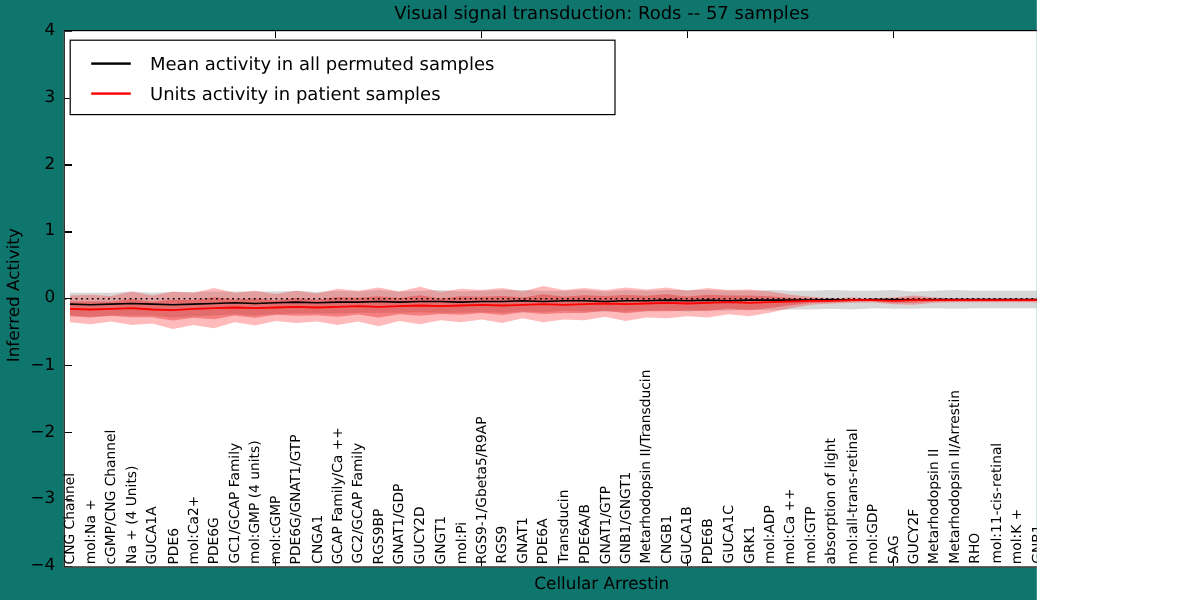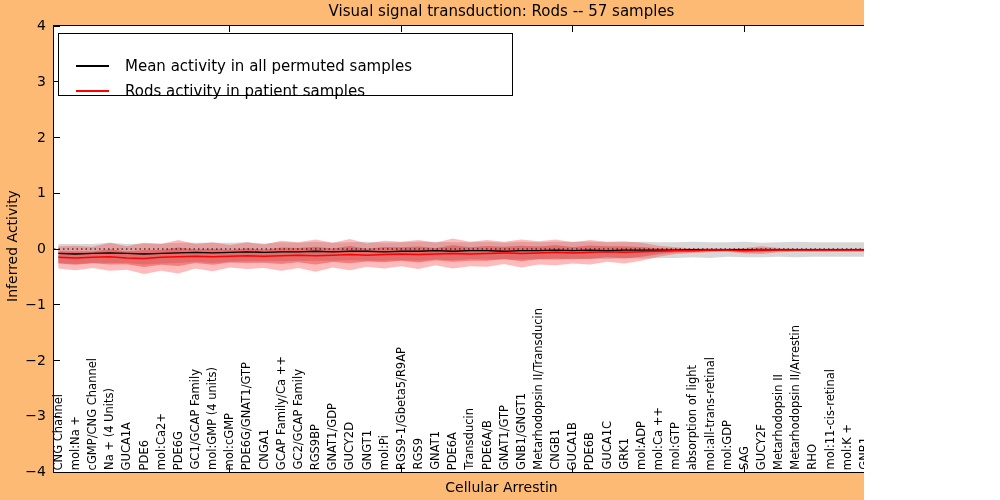--- a/index.html
+++ b/index.html
@@ -1,17 +1,17 @@
 <!DOCTYPE html>
 <html><head>
 <meta charset="utf-8">
 <style>
   html,body{margin:0;padding:0;background:#ffffff;}
   .fig{
-    position:relative;width:864px;height:500px;background:#fdba74;
+    position:relative;width:864px;height:500px;background:#0f766e;
     font-family:"DejaVu Sans","Liberation Sans",sans-serif;color:#000;
     overflow:hidden;
   }
   .title{
     position:absolute;top:2px;left:53px;width:897px;
     text-align:center;font-size:15px;color:#000;
   }
   .plot{
     position:absolute;left:53px;top:25px;width:896px;height:446px;
     border:1px solid #000;background:#fff;
@@ -31,21 +31,21 @@
     transform:translate(-50%,-50%) rotate(-90deg);
     white-space:nowrap;font-size:14px;color:#000;
   }
   .xlabel{
     position:absolute;left:53px;top:479px;width:897px;
     text-align:center;font-size:14px;color:#000;
   }
   .legend{
     position:absolute;left:58px;top:33px;width:455px;height:63px;
     border:1px solid #000;background:#fff;box-sizing:border-box;
-    padding-top:19px;
+    padding-top:6px;
   }
   .legend-row{display:flex;align-items:center;height:25px;padding-left:17px;}
   .legend-sample{width:33px;height:2px;background:#000;flex:0 0 auto;}
   .legend-label{margin-left:16px;font-size:15px;white-space:nowrap;}
 </style>
 </head>
 <body>
 
 <div class="fig">
   <div class="title">Visual signal transduction: Rods -- 57 samples</div>
@@ -158,16 +158,16 @@
   <div class="ylabel">Inferred Activity</div>
   <div class="xlabel">Cellular Arrestin</div>
 
   <div class="legend">
     <div class="legend-row">
       <div class="legend-sample" style="background: rgb(0, 0, 0);"></div>
       <div class="legend-label">Mean activity in all permuted samples</div>
     </div>
     <div class="legend-row">
       <div class="legend-sample" style="background: rgb(255, 0, 0);"></div>
-      <div class="legend-label">Rods activity in patient samples</div>
+      <div class="legend-label">Units activity in patient samples</div>
     </div>
   </div>
 </div>
 
 </body></html>

